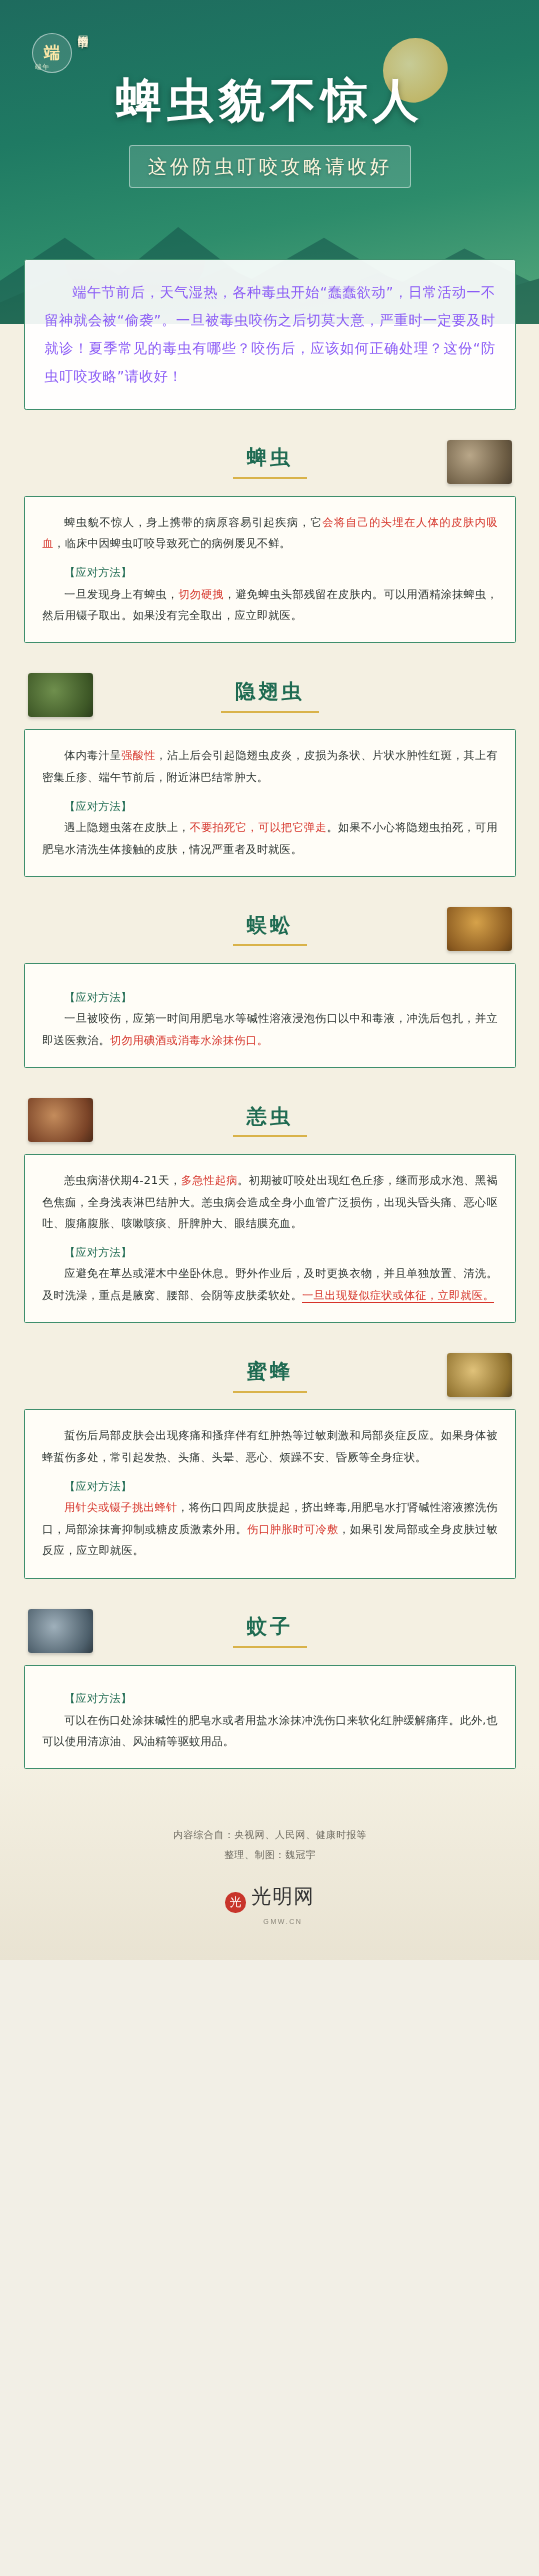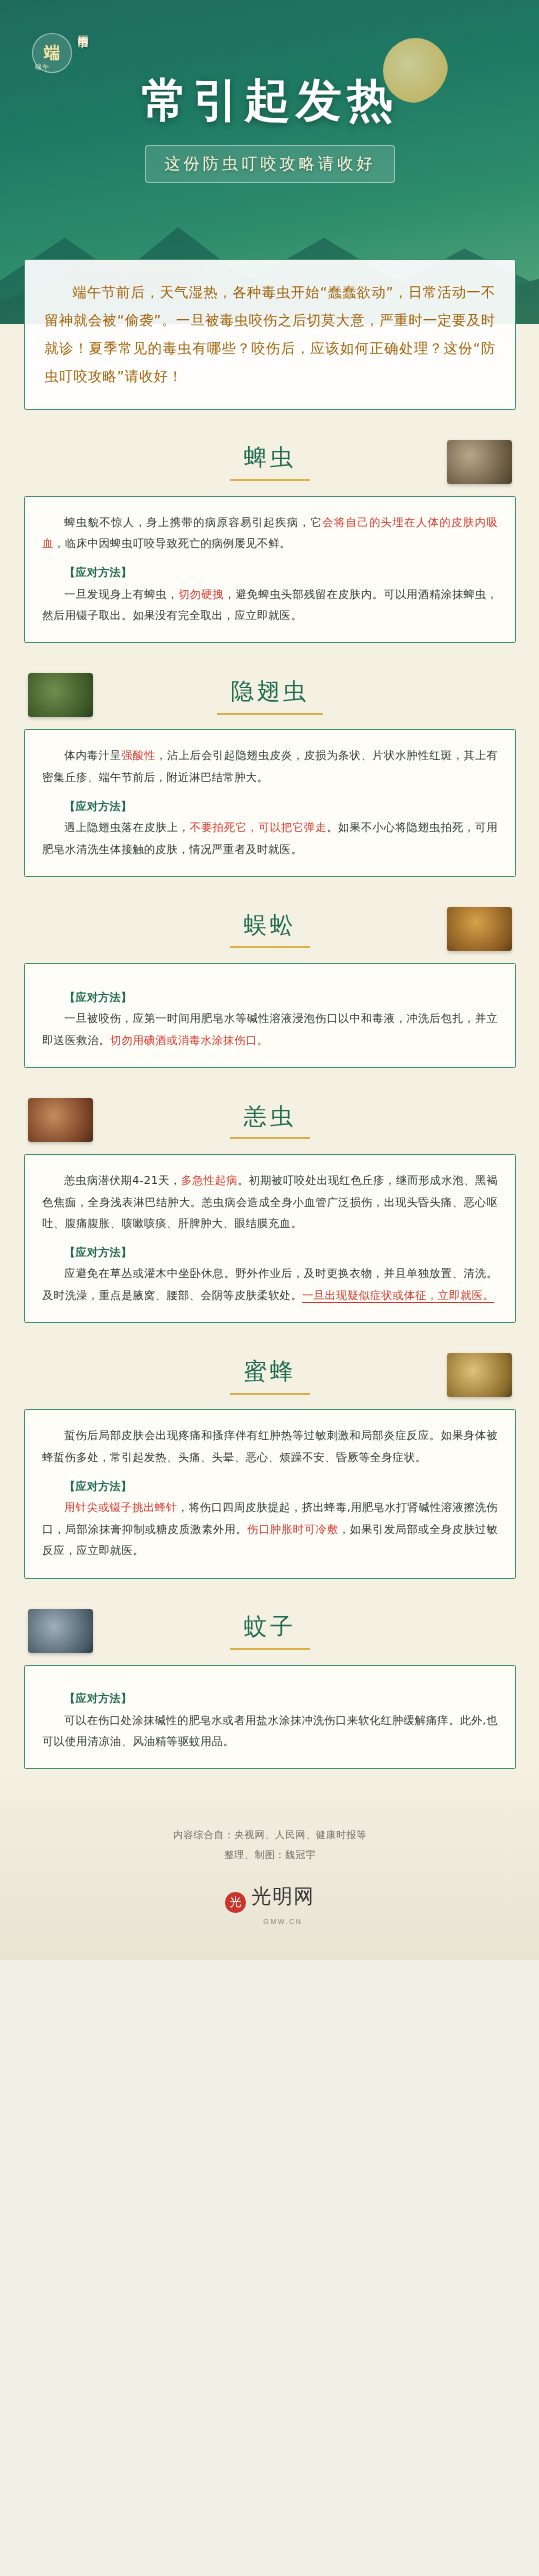--- a/index.html
+++ b/index.html
@@ -66,21 +66,21 @@
   }
   .title-sub-wrap {
     position: absolute; left: 0; right: 0; top: 145px;
     display: flex; justify-content: center;
   }
   .title-sub {
     background: rgba(255,255,255,.14);
     border: 0.5px solid rgba(255,255,255,.45);
     border-radius: 3.2px;
     padding: 7.6px 18.3px;
-    color: #fff6dd; font-size: 16px; letter-spacing: 3.2px;
+    color: #fff6dd; font-size: 19px; letter-spacing: 3.2px;
     font-family: "DejaVu Serif", serif;
     text-shadow: 0 1.1px 3.2px rgba(0,0,0,.3);
   }
   .boat {
     position: absolute; left: 65px; bottom: 32px; width: 140px; height: 32px;
     border-radius: 0 0 70px 70px;
     background: linear-gradient(180deg,#2f5f52,#16403a);
     opacity: .65;
   }
 
@@ -90,35 +90,35 @@
     position: relative; z-index: 5;
   }
   .intro-box {
     border: 1.6px solid #3f8f6d;
     background: rgba(255,255,255,.92);
     border-radius: 2.2px;
     padding: 18.3px 19.4px;
     font-size: 14px;
     line-height: 2.0;
     letter-spacing: 0.5px;
-    color: #a16207;
+    color: #8b5cf6;
     text-align: justify;
     font-family: "DejaVu Sans", sans-serif;
   }
   .intro-box .indent { text-indent: 2em; display: block; }
 
   
   .section { margin: 30px 24px 0 24px; position: relative; }
   .sec-title-row {
     display: flex; align-items: center; justify-content: center;
     position: relative; height: 42px; margin-bottom: 14px;
   }
   .sec-title {
     font-family: "DejaVu Serif", serif;
-    font-size: 23px; font-weight: normal; color: #1f6b52;
+    font-size: 20px; font-weight: bold; color: #1f6b52;
     letter-spacing: 3.2px;
     padding: 2.2px 14px 5.4px 14px;
     border-bottom: 2.2px solid #d9b34a;
   }
   .sec-photo {
     position: absolute; top: 0; width: 65px; height: 44px;
     border-radius: 3.2px; overflow: hidden;
     box-shadow: 0 1.1px 3.2px rgba(0,0,0,.18);
   }
   .sec-photo.right { right: 4.3px; }
@@ -141,21 +141,21 @@
     font-size: 11px;
     line-height: 1.95;
     letter-spacing: 0.3px;
     text-align: justify;
     font-family: "DejaVu Sans", sans-serif;
     color: #2b3330;
   }
   .card p { text-indent: 2em; }
   .sub-head {
     text-indent: 2em;
-    color: #1f6b52; font-weight: bold; margin-top: 7.6px;
+    color: #1f6b52; font-weight: normal; margin-top: 7.6px;
   }
   .hl { color: #d6342a; }
   .hl-box {
     color: #d6342a;
     border-bottom: 1.1px solid #d6342a;
     padding-bottom: 0.5px;
   }
 
   
   .footer {
@@ -198,21 +198,21 @@
     <div class="boat"></div>
 
     <div class="logo-badge">
       <div class="logo-circle">
           <span>端</span>
         </div>
       <div class="logo-text">网络中国节</div>
     </div>
     <div class="logo-sub">端午</div>
 
-    <div class="title-main">常引起发热</div>
+    <div class="title-main">蜱虫貌不惊人</div>
     <div class="title-sub-wrap">
       <div class="title-sub">这份防虫叮咬攻略请收好</div>
     </div>
   </div>
 
   <div class="intro-wrap">
     <div class="intro-box">
       <span class="indent">端午节前后，天气湿热，各种毒虫开始“蠢蠢欲动”，日常活动一不留神就会被“偷袭”。一旦被毒虫咬伤之后切莫大意，严重时一定要及时就诊！夏季常见的毒虫有哪些？咬伤后，应该如何正确处理？这份“防虫叮咬攻略”请收好！</span>
     </div>
   </div>

